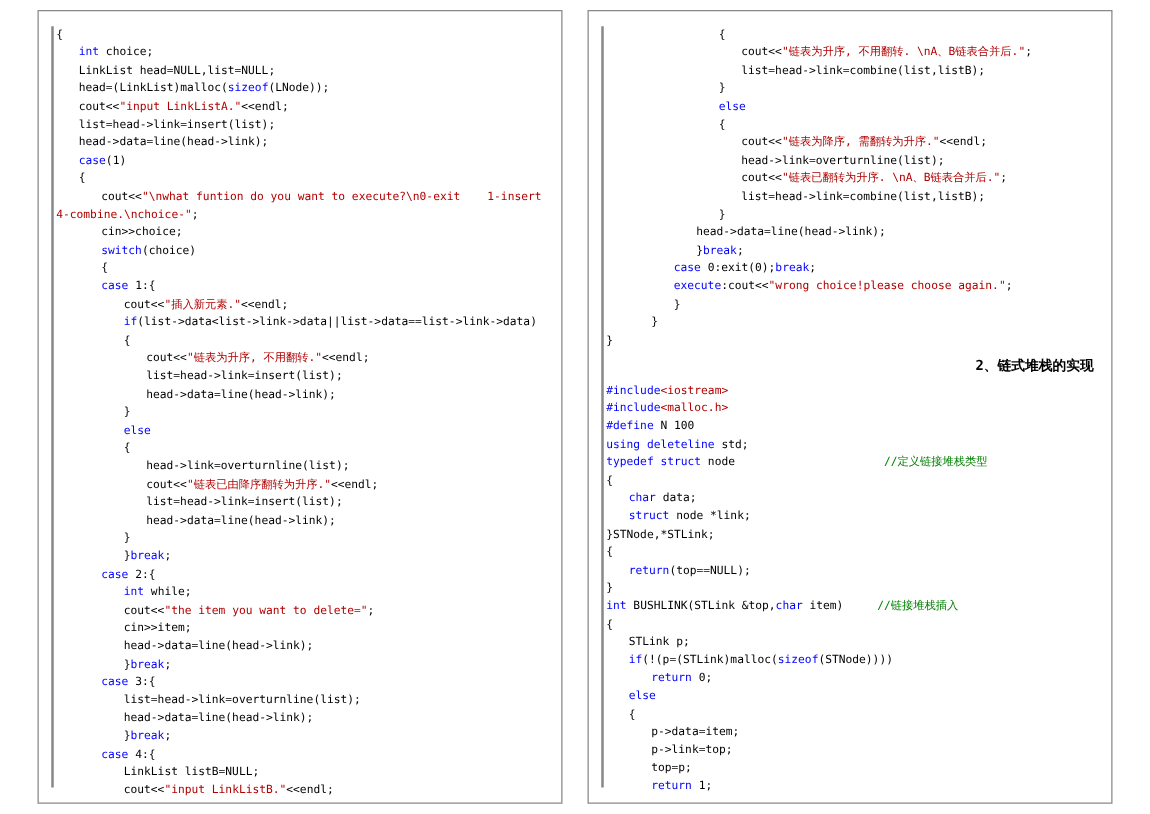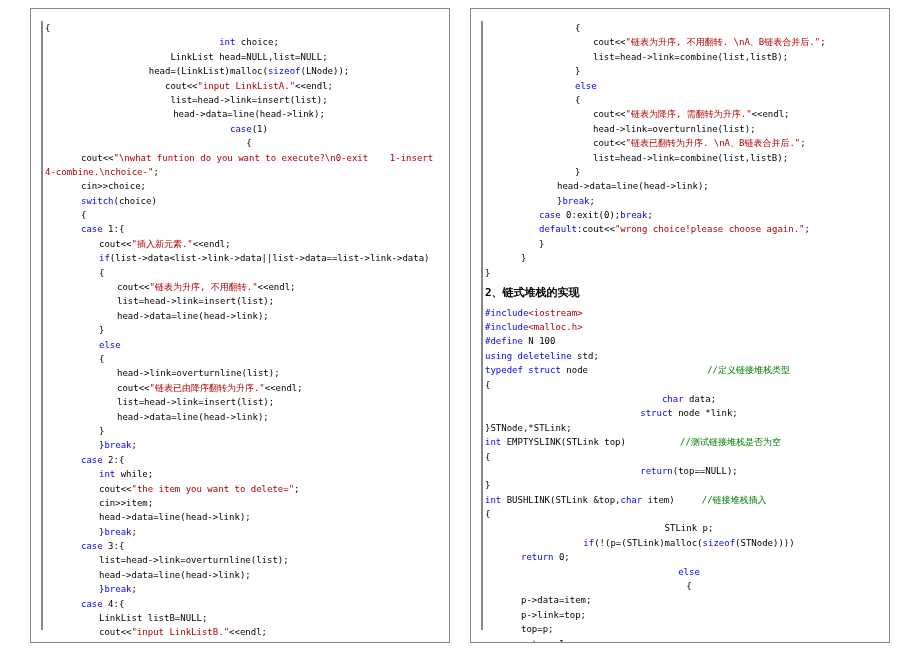--- a/index.html
+++ b/index.html
@@ -21,32 +21,32 @@
     overflow: hidden;
     background: #fff;
   }
   .inner {
     border-left: 2px solid #888;
     height: 100%;
     padding: 0 4px 0 2px;
   }
   .code-line { white-space: pre; font-family: "SimSun", Consolas, monospace; color: #000; }
   .ind0 { padding-left: 0; }
-  .ind1 { padding-left: 18px; text-align: center; }
+  .ind1 { padding-left: 18px; }
   .ind2 { padding-left: 36px; }
   .ind3 { padding-left: 54px; }
   .ind4 { padding-left: 72px; }
   .ind5 { padding-left: 90px; }
   .ind6 { padding-left: 108px; }
   .kw { color: #0000ff; }
   .str { color: #b00000; }
   .cmt { color: #008000; }
   .pre { color: #0000ff; }
   .hdr { color: #b00000; margin-top: 16px; }
-  .section-title { font-weight: bold; font-size: 11px; color: #000; padding: 4px 0; }
+  .section-title { font-weight: bold; font-size: 11px; color: #000; padding: 4px 0; text-align: right; }
 </style>
 </head>
 <body>
 
 <div class="page">
   <div class="inner" id="left-inner">
       <div class="code-line ind0"><span>{</span></div>
       <div class="code-line ind1"><span class="kw">int</span><span> choice;</span></div>
       <div class="code-line ind1"><span>LinkList head=NULL,list=NULL;</span></div>
       <div class="code-line ind1"><span>head=(LinkList)malloc(</span><span class="kw">sizeof</span><span>(LNode));</span></div>
@@ -101,35 +101,34 @@
       <div class="code-line ind5"><span class="kw">else</span></div>
       <div class="code-line ind5"><span>{</span></div>
       <div class="code-line ind6"><span>cout&lt;&lt;</span><span class="str">"链表为降序, 需翻转为升序."</span><span>&lt;&lt;endl;</span></div>
       <div class="code-line ind6"><span>head-&gt;link=overturnline(list);</span></div>
       <div class="code-line ind6"><span>cout&lt;&lt;</span><span class="str">"链表已翻转为升序. \nA、B链表合并后."</span><span>;</span></div>
       <div class="code-line ind6"><span>list=head-&gt;link=combine(list,listB);</span></div>
       <div class="code-line ind5"><span>}</span></div>
       <div class="code-line ind4"><span>head-&gt;data=line(head-&gt;link);</span></div>
       <div class="code-line ind4"><span>}</span><span class="kw">break</span><span>;</span></div>
       <div class="code-line ind3"><span class="kw">case</span><span> 0:exit(0);</span><span class="kw">break</span><span>;</span></div>
-      <div class="code-line ind3"><span class="kw">default</span><span>:cout&lt;&lt;</span><span class="str">"wrong choice!please choose again."</span><span>;</span></div>
+      <div class="code-line ind3"><span class="kw">execute</span><span>:cout&lt;&lt;</span><span class="str">"wrong choice!please choose again."</span><span>;</span></div>
       <div class="code-line ind3"><span>}</span></div>
       <div class="code-line ind2"><span>}</span></div>
       <div class="code-line ind0"><span>}</span></div>
       <div class="section-title">2、链式堆栈的实现</div>
       <div class="code-line ind0"><span class="pre">#include</span><span class="hdr">&lt;iostream&gt;</span></div>
       <div class="code-line ind0"><span class="pre">#include</span><span class="hdr">&lt;malloc.h&gt;</span></div>
       <div class="code-line ind0"><span class="pre">#define</span><span> N 100</span></div>
       <div class="code-line ind0"><span class="kw">using</span><span> </span><span class="kw">deleteline</span><span> std;</span></div>
       <div class="code-line ind0"><span class="kw">typedef</span><span> </span><span class="kw">struct</span><span> node                      </span><span class="cmt">//定义链接堆栈类型</span></div>
       <div class="code-line ind0"><span>{</span></div>
       <div class="code-line ind1"><span class="kw">char</span><span> data;</span></div>
       <div class="code-line ind1"><span class="kw">struct</span><span> node *link;</span></div>
       <div class="code-line ind0"><span>}STNode,*STLink;</span></div>
-      <div class="code-line ind0"><span class="kw">int</span><span> EMPTYSLINK(STLink top)          </span><span class="cmt">//测试链接堆栈是否为空</span></div>
       <div class="code-line ind0"><span>{</span></div>
       <div class="code-line ind1"><span class="kw">return</span><span>(top==NULL);</span></div>
       <div class="code-line ind0"><span>}</span></div>
       <div class="code-line ind0"><span class="kw">int</span><span> BUSHLINK(STLink &amp;top,</span><span class="kw">char</span><span> item)     </span><span class="cmt">//链接堆栈插入</span></div>
       <div class="code-line ind0"><span>{</span></div>
       <div class="code-line ind1"><span>STLink p;</span></div>
       <div class="code-line ind1"><span class="kw">if</span><span>(!(p=(STLink)malloc(</span><span class="kw">sizeof</span><span>(STNode))))</span></div>
       <div class="code-line ind2"><span class="kw">return</span><span> 0;</span></div>
       <div class="code-line ind1"><span class="kw">else</span></div>
       <div class="code-line ind1"><span>{</span></div>

